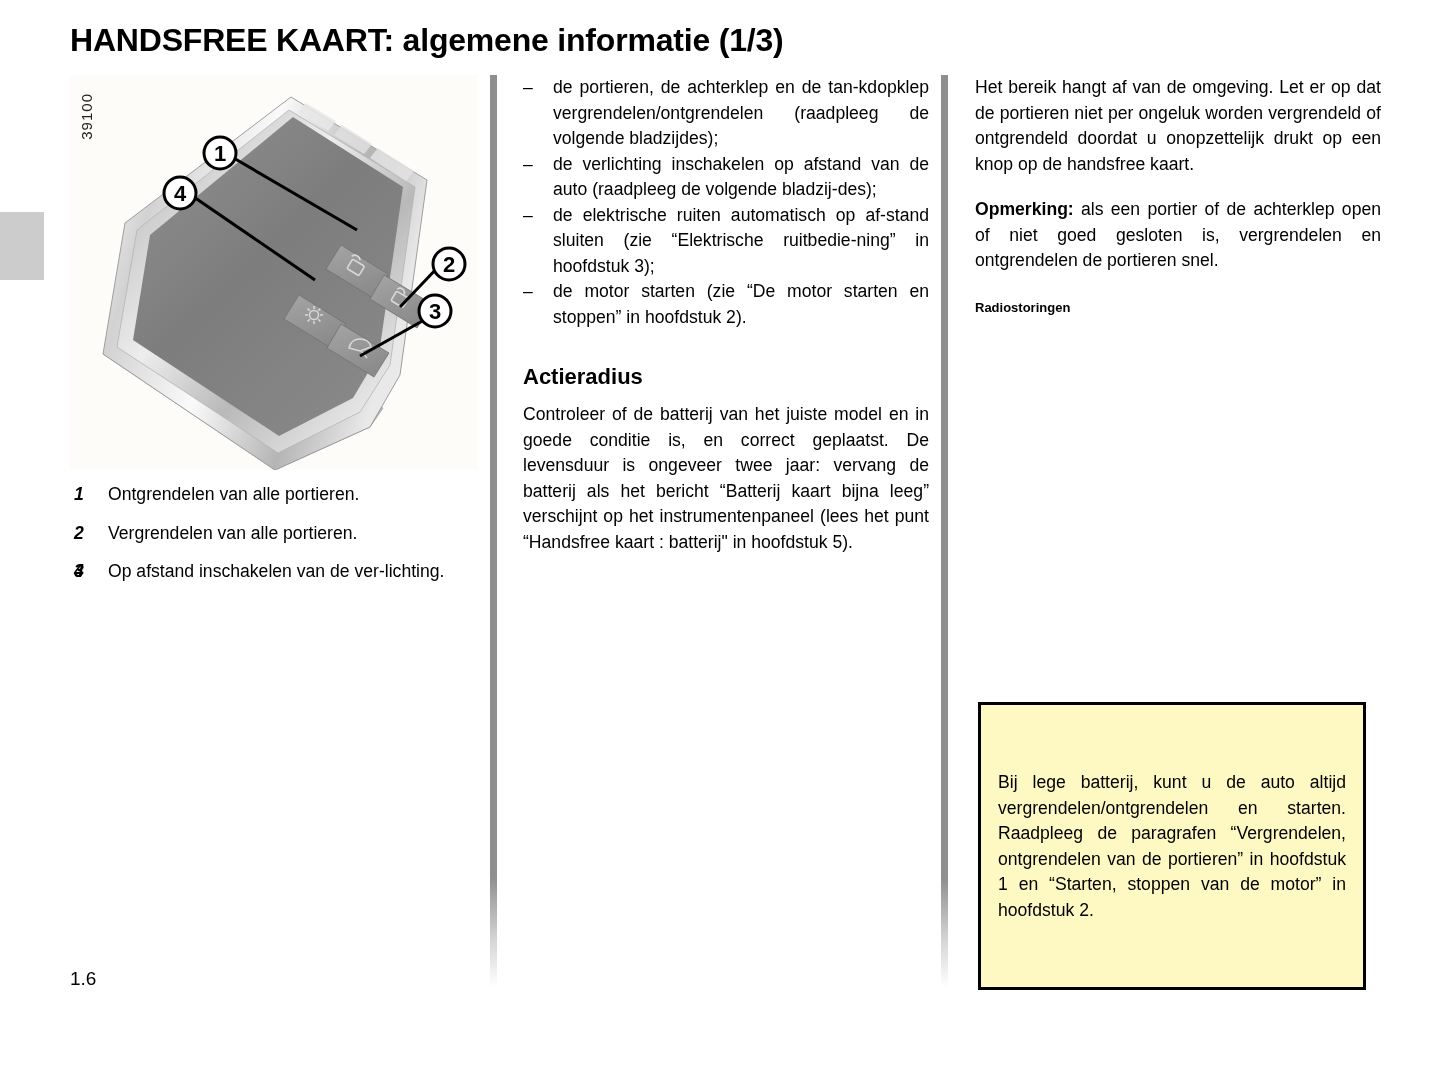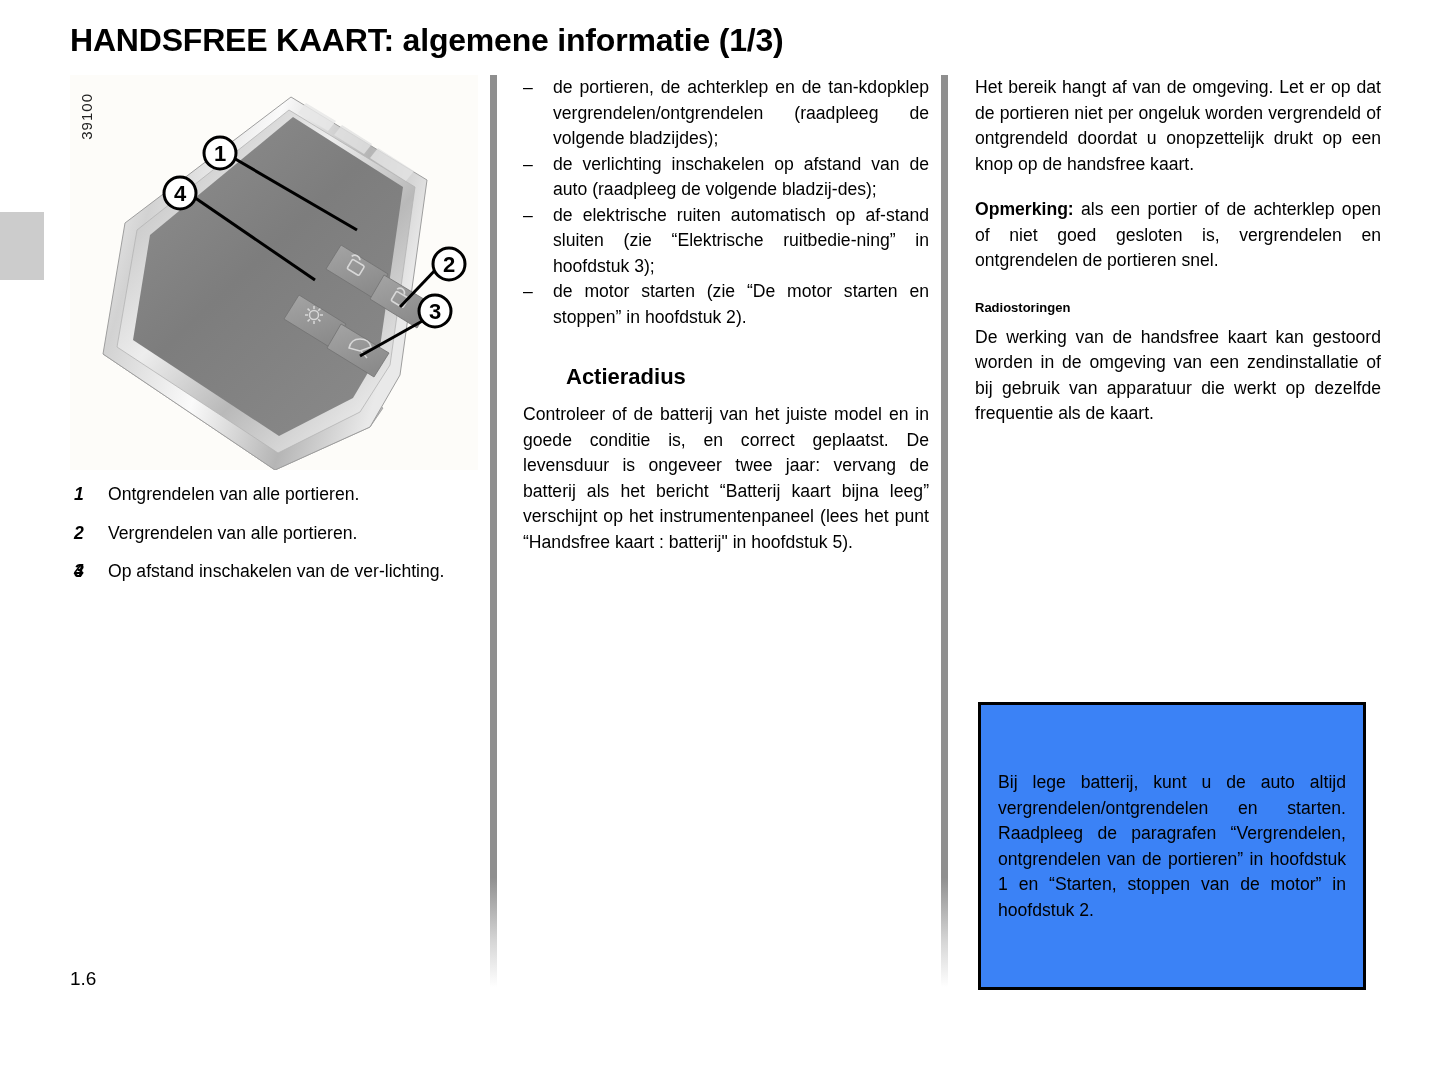--- a/index.html
+++ b/index.html
@@ -58,21 +58,21 @@
   }
   .col2 { left: 523px; width: 406px; }
   .col3 { left: 975px; width: 406px; }
 
   h2.section-head {
     font-size: 22px;
     font-weight: bold;
     margin: 0 0 13px 0;
     line-height: 1.15;
   }
-  h2.section-head.tight-top { margin-top: 34px; margin-left: 43px; }
+  h2.section-head.tight-top { margin-top: 34px; }
 
   h3.sub-head {
     font-size: 13px;
     font-weight: bold;
     margin: 26px 0 10px 0;
   }
 
   p.body {
     font-size: 17.6px;
     line-height: 25.5px;
@@ -159,21 +159,21 @@
 
   
   .warning-box {
     position: absolute;
     left: 978px;
     top: 702px;
     width: 388px;
     height: 288px;
     border: 3px solid #000;
     box-sizing: border-box;
-    background: #3b82f6;
+    background: #fef9c3;
   }
   .warning-box .inner {
     position: absolute;
     left: 17px;
     right: 17px;
     top: 50%;
     transform: translateY(-50%);
   }
   .warning-box p {
     margin: 0;
@@ -362,21 +362,20 @@
   <h2 class="section-head tight-top">Actieradius</h2>
   <p class="body">Controleer of de batterij van het juiste model en in goede conditie is, en correct geplaatst. De levensduur is ongeveer twee jaar: vervang de batterij als het bericht “Batterij kaart bijna leeg” verschijnt op het instrumentenpaneel (lees het punt “Handsfree kaart : batterij" in hoofdstuk 5).</p>
 </div>
 
 <div class="col col3">
   <p class="body">Het bereik hangt af van de omgeving. Let er op dat de portieren niet per ongeluk worden vergrendeld of ontgrendeld doordat u onopzettelijk drukt op een knop op de handsfree kaart.</p>
 
   <p class="body"><span class="bold">Opmerking:</span><span> als een portier of de achterklep open of niet goed gesloten is, vergrendelen en ontgrendelen de portieren snel.</span></p>
 
   <h3 class="sub-head">Radiostoringen</h3>
-  <p class="body">De werking van de handsfree kaart kan gestoord worden in de omgeving van een zendinstallatie of bij gebruik van apparatuur die werkt op dezelfde frequentie als de kaart.</p>
 </div>
 
 <div class="warning-box">
   <div class="inner">
     <p>Bij lege batterij, kunt u de auto altijd vergrendelen/ontgrendelen en starten. Raadpleeg de paragrafen “Vergrendelen, ontgrendelen van de portieren” in hoofdstuk 1 en “Starten, stoppen van de motor” in hoofdstuk 2.</p>
   </div>
 </div>
 
 <div class="page-number">1.6</div>
 

